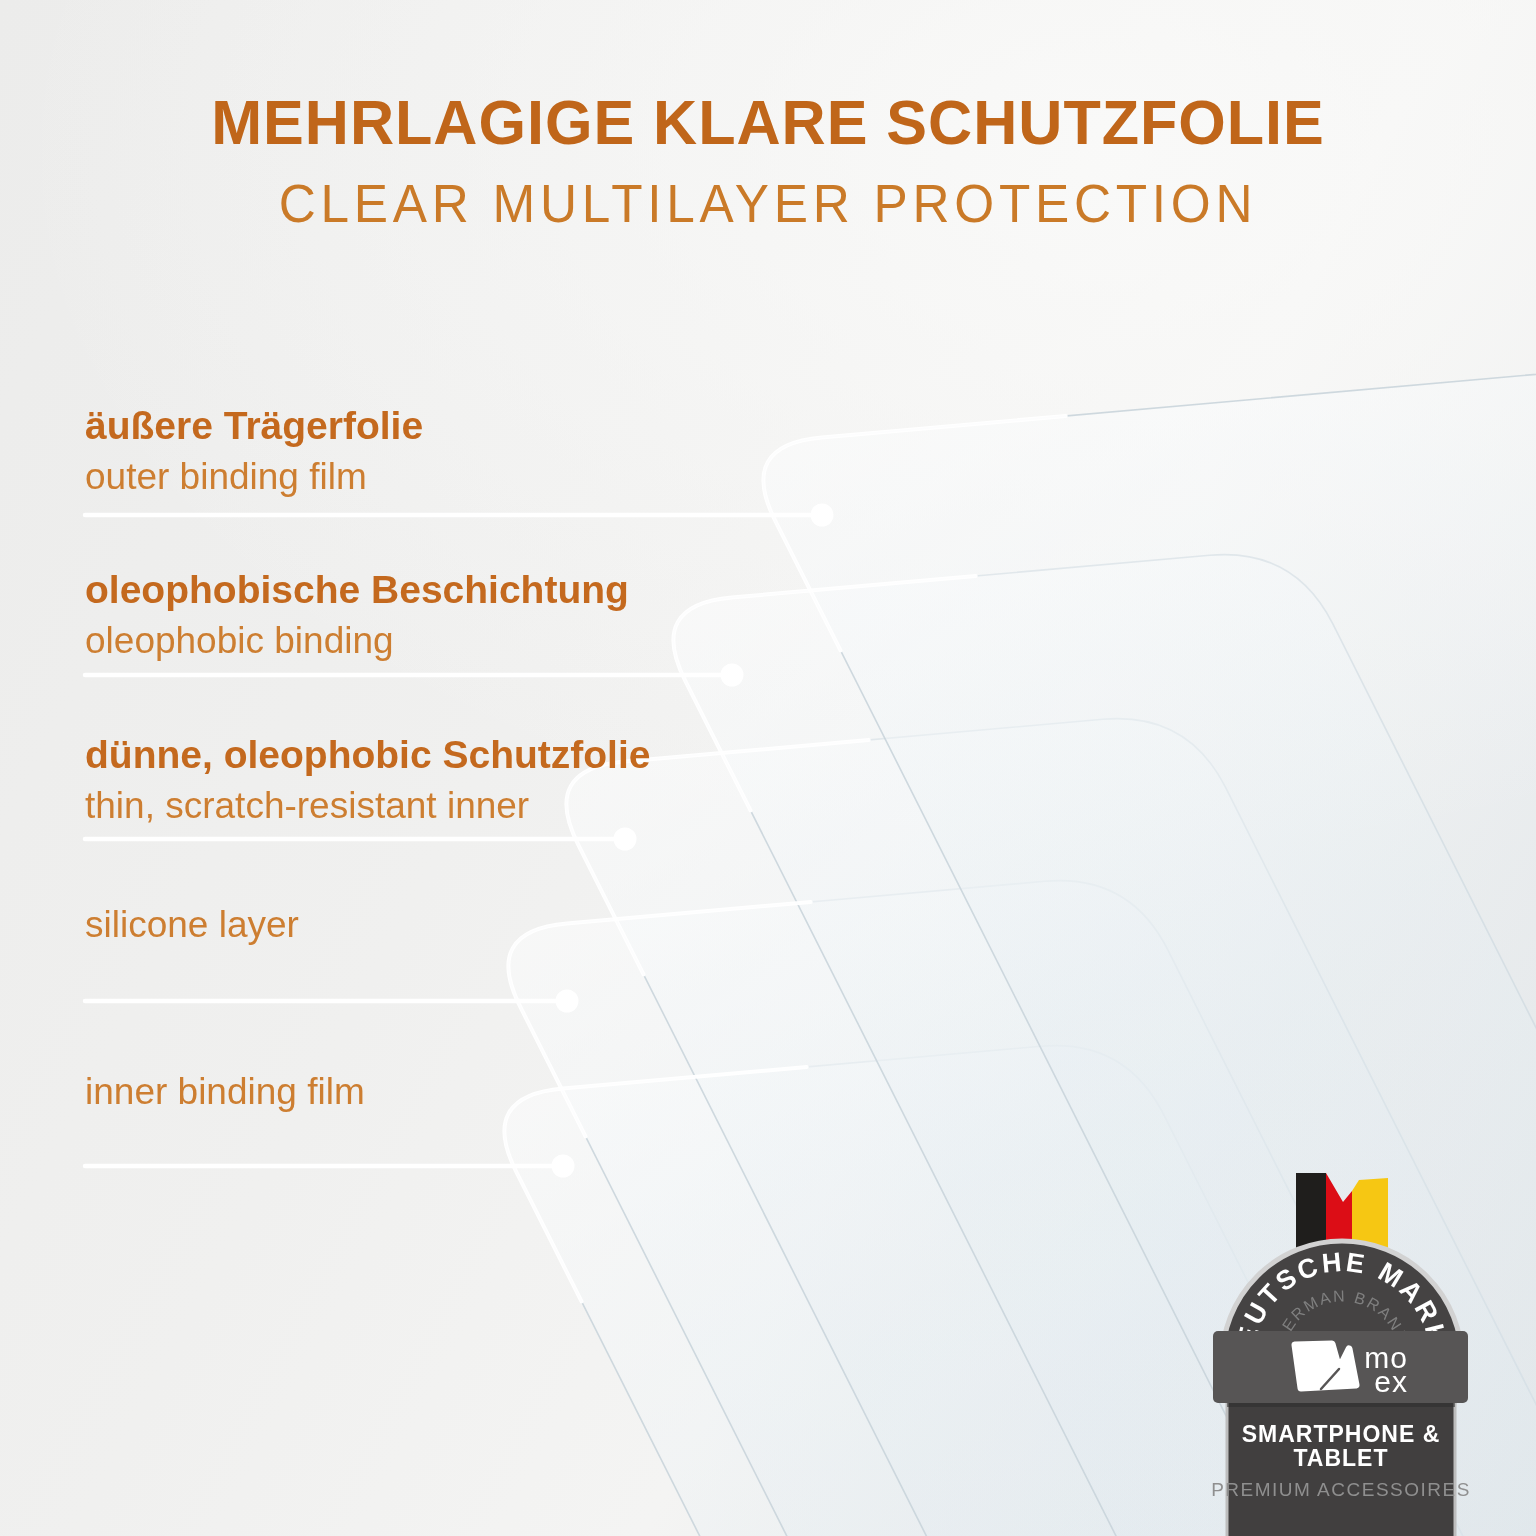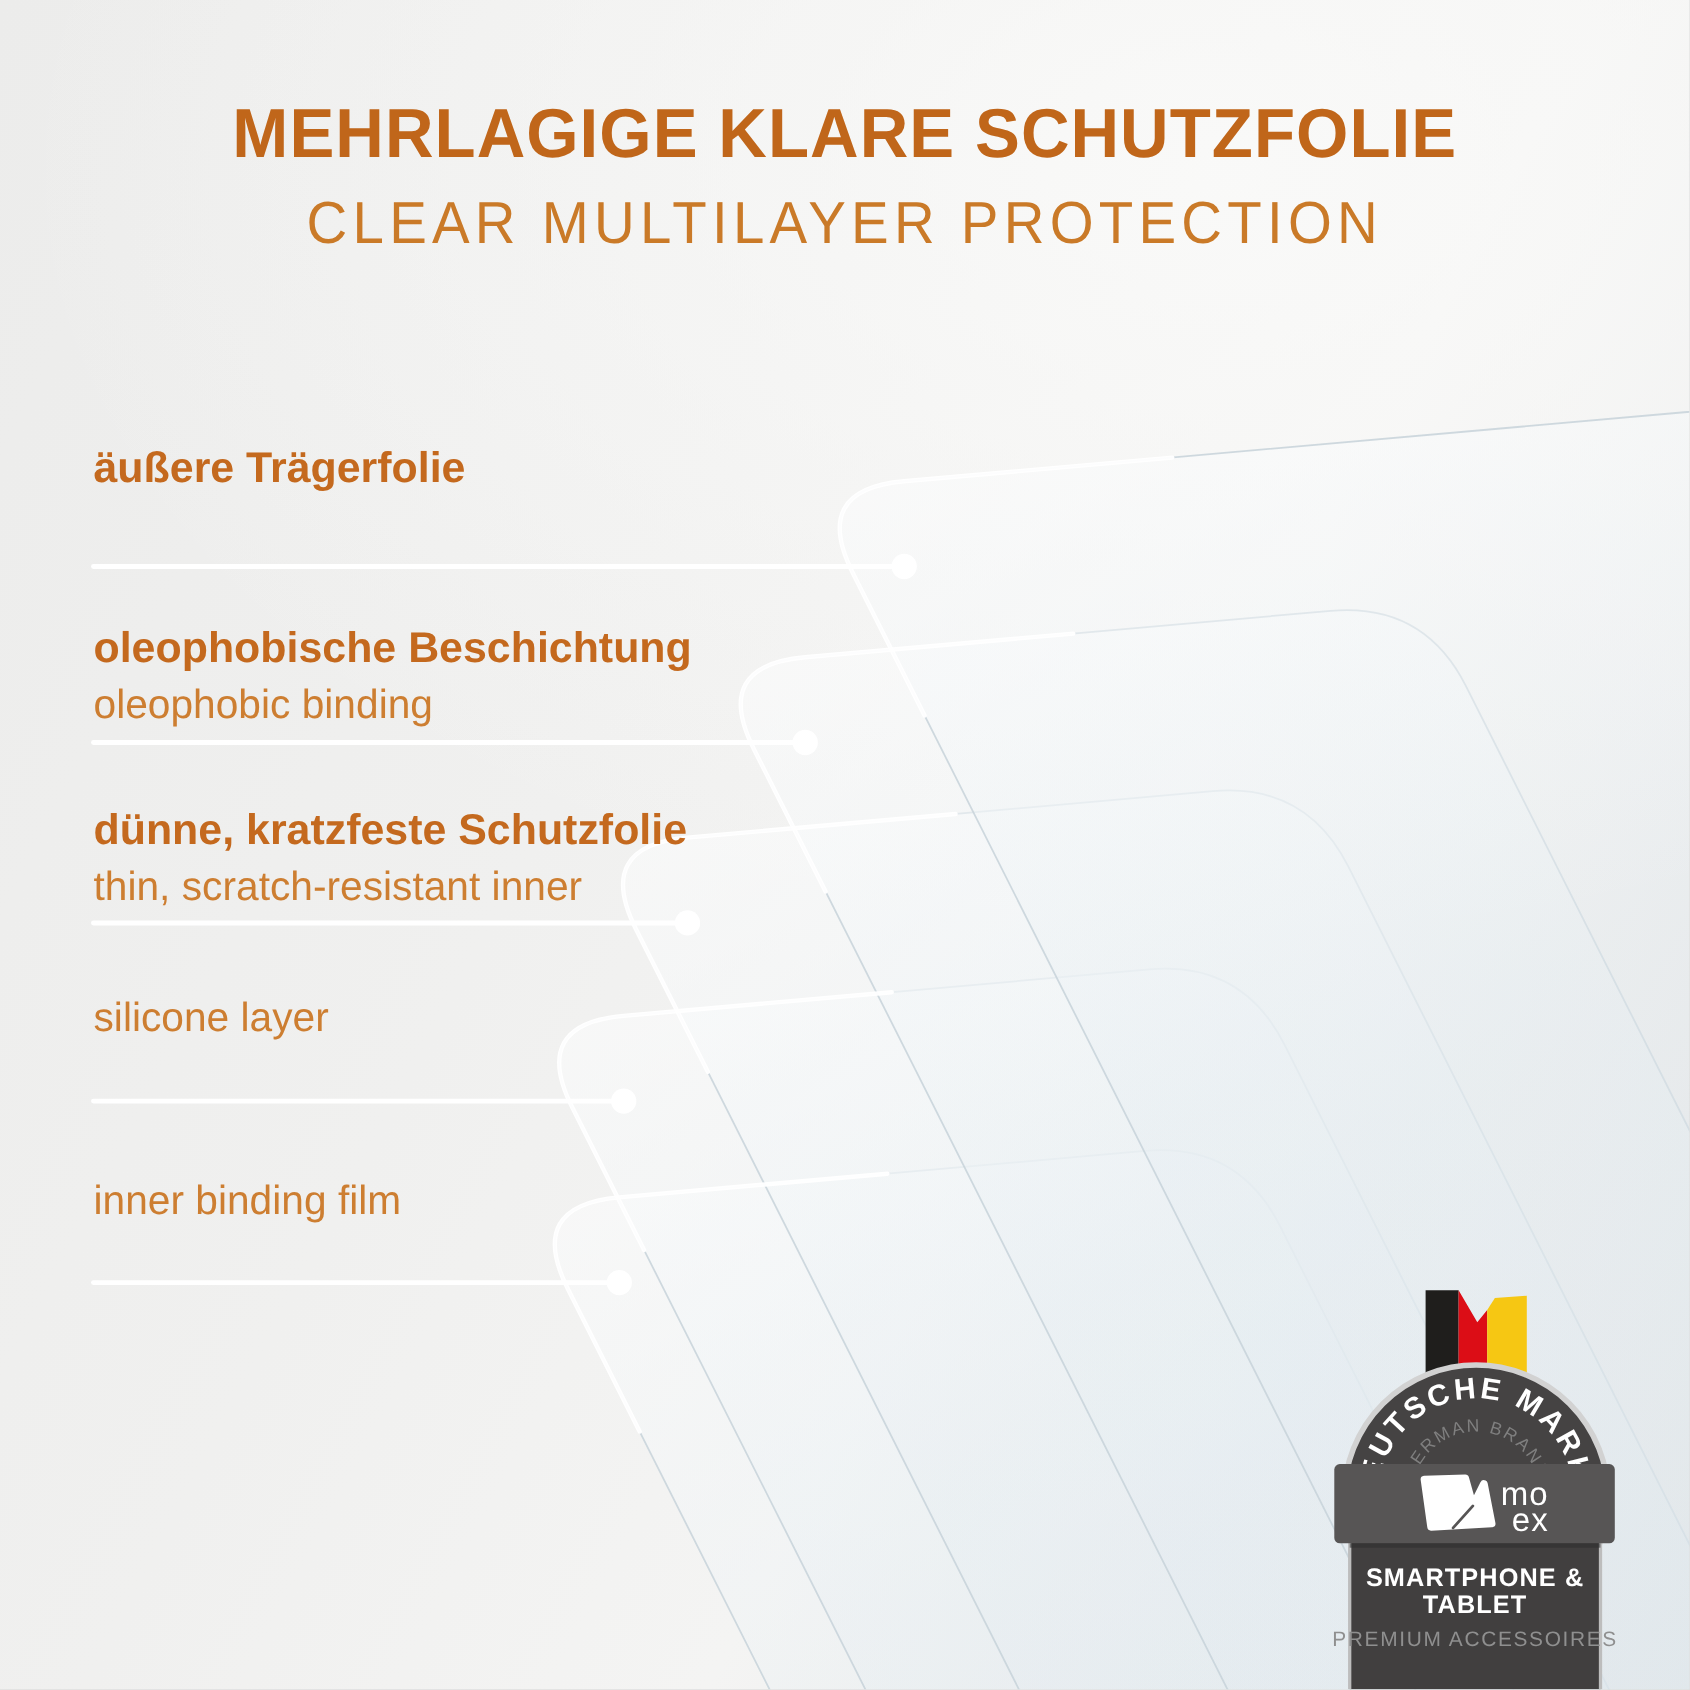--- a/index.html
+++ b/index.html
@@ -72,27 +72,28 @@
     </g>
   </svg>
 
   <div class="hdr">
     <div class="title">MEHRLAGIGE KLARE SCHUTZFOLIE</div>
     <div class="subtitle">CLEAR MULTILAYER PROTECTION</div>
   </div>
 
   <div class="layer-label" style="top:404px">
     <div class="de">äußere Trägerfolie</div>
+    <div class="en">outer binding film</div>
   </div>
   <div class="layer-label" style="top:568px">
     <div class="de">oleophobische Beschichtung</div>
     <div class="en">oleophobic binding</div>
   </div>
   <div class="layer-label" style="top:733px">
-    <div class="de">dünne, kratzfeste Schutzfolie</div>
+    <div class="de">dünne, oleophobic Schutzfolie</div>
     <div class="en">thin, scratch-resistant inner</div>
   </div>
   <div class="layer-label" style="top:896px">
     <div class="en">silicone layer</div>
   </div>
   <div class="layer-label" style="top:1063px">
     <div class="en">inner binding film</div>
   </div>
 
   <svg class="badge-svg" viewBox="0 0 320 376" xmlns="http://www.w3.org/2000/svg">

